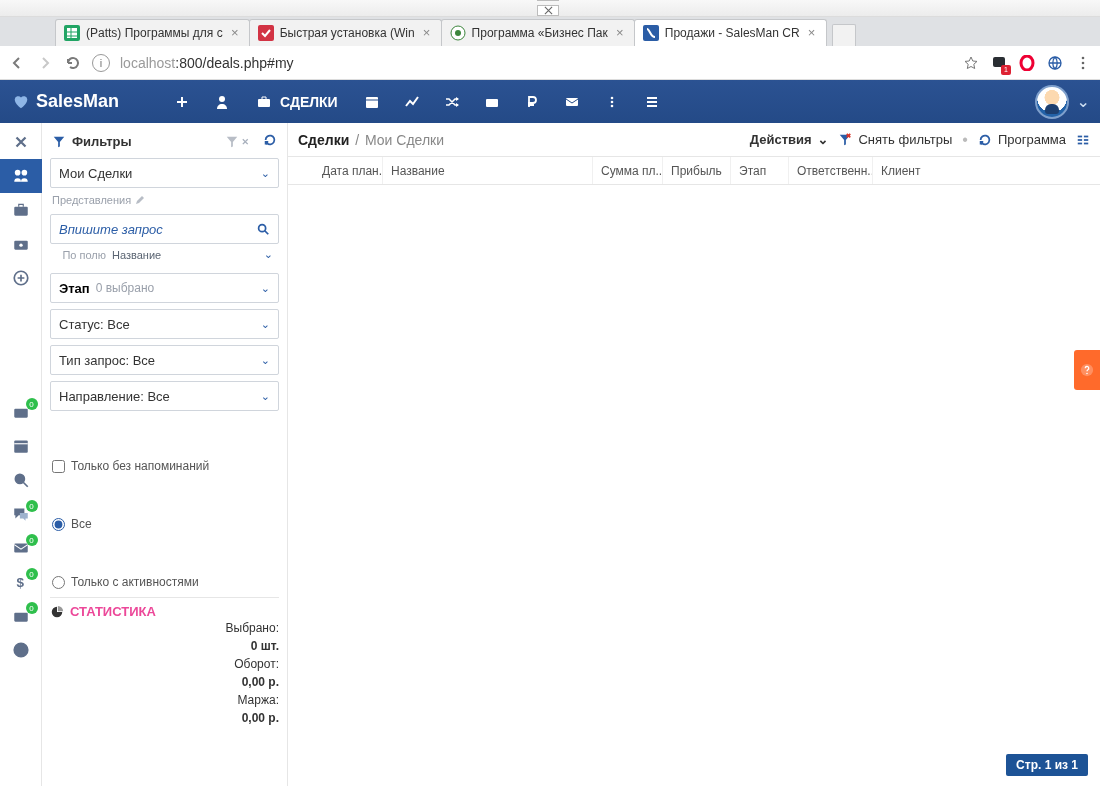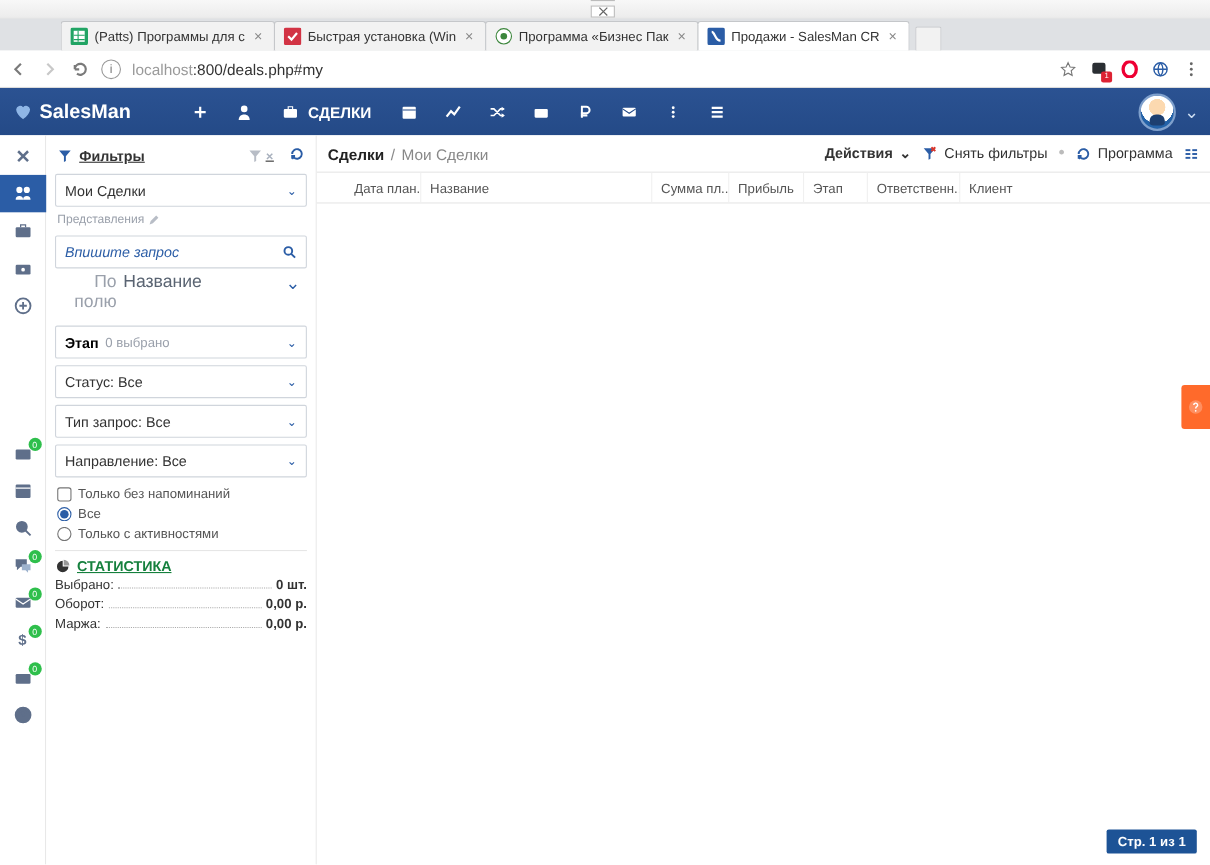--- a/index.html
+++ b/index.html
@@ -50,53 +50,53 @@
 
 .minibar { width:42px; background:#fff; border-right:1px solid #e6e6e6; display:flex; flex-direction:column; align-items:center; padding-top:2px; }
 .minibar .m-item { width:42px; height:34px; display:flex; align-items:center; justify-content:center; color:#5f6f8a; position:relative; cursor:pointer; }
 .minibar .m-item.active { background:#2b5da6; color:#fff; }
 .minibar .m-item svg { width:18px; height:18px; fill:currentColor; }
 .minibar .m-item .mbadge { position:absolute; top:3px; right:4px; min-width:12px; height:12px; background:#2fbf4c; color:#fff; font-size:8px; border-radius:6px; display:flex; align-items:center; justify-content:center; padding:0 2px; }
 .minibar .gap { flex:0 0 100px; }
 
 
 .filterpanel { width:246px; background:#fff; border-right:1px solid #e6e6e6; padding:6px 8px; font-size:13px; display:flex; flex-direction:column; overflow:hidden; }
-.fp-header { display:flex; align-items:center; gap:6px; font-weight:700; color:#333; padding:4px 2px 8px;text-decoration:underline; }
+.fp-header { display:flex; align-items:center; gap:6px; font-weight:700; color:#333; padding:4px 2px 8px; }
 .fp-header .spacer { flex:1; }
 .fp-header svg { width:14px; height:14px; }
 .funnel { fill:#2b5da6; }
 .fp-tool { color:#a8b0bd; display:flex; align-items:center; gap:2px; }
 .refresh-blue { fill:#2b5da6; }
 
 .selectbox { border:1px solid #d0d5dc; border-radius:2px; height:30px; display:flex; align-items:center; padding:0 8px; justify-content:space-between; color:#333; margin-bottom:6px; cursor:pointer; background:#fff; }
 .selectbox .chev { color:#2b5da6; font-size:11px; }
 .muted-label { font-size:11px; color:#9aa0ab; padding:0 2px 8px; display:flex; align-items:center; gap:4px; }
 .muted-label svg { width:10px; height:10px; fill:#b8bdc6; }
 
 .searchbox { border:1px solid #d0d5dc; border-radius:2px; height:30px; display:flex; align-items:center; padding:0 8px; justify-content:space-between; margin-bottom:4px; }
 .searchbox input { border:none; outline:none; flex:1; font-size:13px; color:#8b5cf6; }
 .searchbox input::placeholder { color:#2b5da6; font-style:italic; }
 .searchbox svg { width:14px; height:14px; fill:#2b5da6; }
-.byfield { font-size:16px; color:#9aa0ab; display:flex; align-items:flex-start; padding:0 6px 12px; gap:6px; }
+.byfield { font-size:11px; color:#9aa0ab; display:flex; align-items:flex-end; padding:0 6px 12px; gap:6px; }
 .byfield .lbl { width:50px; text-align:right; }
 .byfield .val { color:#5a6472; flex:1; }
 .byfield .chev { color:#2b5da6; }
 
 .etap-row { border:1px solid #d0d5dc; border-radius:2px; height:30px; display:flex; align-items:center; padding:0 8px; margin-bottom:6px; gap:6px; cursor:pointer; }
 .etap-row .t { font-weight:700; }
 .etap-row .c { font-size:12px; color:#9aa0ab; }
 .etap-row .chev { margin-left:auto; color:#2b5da6; font-size:11px; }
 
 .section-title { font-size:11px; color:#9aa0ab; padding:6px 2px 4px; }
-.chk-row, .radio-row { display:flex; align-items:center; gap:6px; font-size:12px; color:#555; padding:2px; }
+.chk-row, .radio-row { display:flex; align-items:center; gap:6px; font-size:12px; color:#555; padding:2px;margin-top:40px; }
 .chk-row input, .radio-row input { accent-color:#2b5da6; }
 
-.stat-header { display:flex; align-items:flex-end; gap:6px; font-weight:700; color:#15803d; border-top:1px solid #e6e6e6; margin-top:6px; padding-top:6px; font-size:13px;text-decoration:underline; }
+.stat-header { display:flex; align-items:flex-end; gap:6px; font-weight:700; color:#ec4899; border-top:1px solid #e6e6e6; margin-top:6px; padding-top:6px; font-size:13px; }
 .stat-header svg { width:14px; height:14px; fill:#333; }
-.stat-row { display:flex; justify-content:space-between; font-size:12px; color:#333; padding:2px 0; }
+.stat-row { display:flex; justify-content:space-between; font-size:12px; color:#333; padding:2px 0;flex-direction:column; }
 .stat-row span:last-child { font-weight:600; }
 .dotted { border-bottom:1px dotted #aaa; flex:1; margin:0 4px 3px; }
 .stat-row { align-items:flex-end; }
 .stat-row .lbl, .stat-row .val { white-space:nowrap; }
 
 
 .mainarea { flex:1; display:flex; flex-direction:column; background:#fff; position:relative; }
 .ma-header { height:34px; border-bottom:1px solid #e6e6e6; display:flex; align-items:center; padding:0 10px; gap:10px; }
 .crumb { font-size:14px; }
 .crumb b { font-weight:700; color:#222; }

